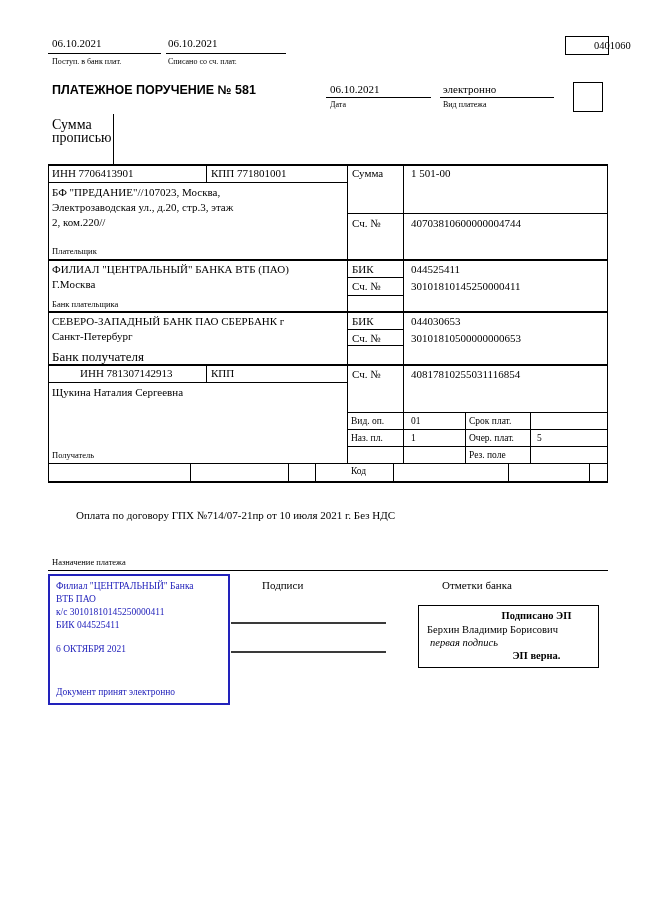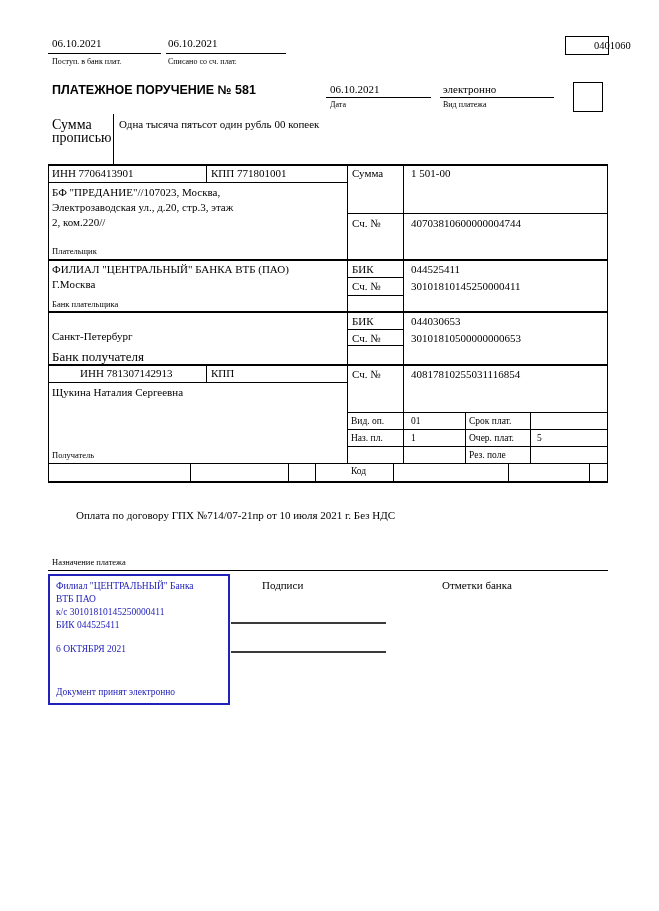--- a/index.html
+++ b/index.html
@@ -40,21 +40,20 @@
   <div class="t" style="left:330px;top:83px;">06.10.2021</div>
   <div class="hl" style="left:326px;top:97px;width:105px;"></div>
   <div class="t sm" style="left:330px;top:100px;">Дата</div>
   <div class="t" style="left:443px;top:83px;">электронно</div>
   <div class="hl" style="left:440px;top:97px;width:114px;"></div>
   <div class="t sm" style="left:443px;top:100px;">Вид платежа</div>
   <div class="box" style="left:573px;top:82px;width:30px;height:30px;border-width:1.5px;"></div>
 
   <div class="vl" style="left:113px;top:114px;height:50px;"></div>
   <div class="t wrap" style="left:52px;top:118px;width:56px;font-size:14px;line-height:13px;">Сумма прописью</div>
-  <div class="t" style="left:119px;top:118px;">Одна тысяча пятьсот один рубль 00 копеек</div>
 
   <div class="hl2" style="left:48px;top:164px;width:560px;"></div>
   <div class="hl" style="left:48px;top:182px;width:300px;"></div>
   <div class="hl" style="left:347px;top:213px;width:261px;"></div>
   <div class="hl2" style="left:48px;top:259px;width:560px;"></div>
   <div class="hl" style="left:347px;top:277px;width:57px;"></div>
   <div class="hl" style="left:347px;top:295px;width:57px;"></div>
   <div class="hl2" style="left:48px;top:311px;width:560px;"></div>
   <div class="hl" style="left:347px;top:329px;width:57px;"></div>
   <div class="hl" style="left:347px;top:345px;width:57px;"></div>
@@ -93,20 +92,21 @@
   <div class="t sm" style="left:52px;top:247px;font-size:8.5px;">Плательщик</div>
 
   <div class="t" style="left:52px;top:263px;">ФИЛИАЛ "ЦЕНТРАЛЬНЫЙ" БАНКА ВТБ (ПАО)</div>
   <div class="t" style="left:52px;top:278px;">Г.Москва</div>
   <div class="t" style="left:352px;top:263px;">БИК</div>
   <div class="t" style="left:411px;top:263px;">044525411</div>
   <div class="t" style="left:352px;top:280px;">Сч. №</div>
   <div class="t" style="left:411px;top:280px;">30101810145250000411</div>
   <div class="t sm" style="left:52px;top:300px;font-size:8.5px;">Банк плательщика</div>
 
+  <div class="t" style="left:52px;top:315px;">СЕВЕРО-ЗАПАДНЫЙ БАНК ПАО СБЕРБАНК г</div>
   <div class="t" style="left:52px;top:330px;font-family:Liberation Serif, serif;">Санкт-Петербург</div>
   <div class="t" style="left:352px;top:315px;">БИК</div>
   <div class="t" style="left:411px;top:315px;">044030653</div>
   <div class="t" style="left:352px;top:332px;">Сч. №</div>
   <div class="t" style="left:411px;top:332px;">30101810500000000653</div>
   <div class="t sm" style="left:52px;top:352px;font-size:13px;">Банк получателя</div>
 
   <div class="t" style="left:52px;top:367px;margin-left:28px;">ИНН 781307142913</div>
   <div class="t" style="left:211px;top:367px;">КПП</div>
   <div class="t" style="left:352px;top:368px;">Сч. №</div>
@@ -136,14 +136,20 @@
     <div class="t blue tiny" style="left:6px;top:18px;">ВТБ ПАО</div>
     <div class="t blue tiny" style="left:6px;top:31px;">к/с 30101810145250000411</div>
     <div class="t blue tiny" style="left:6px;top:44px;">БИК 044525411</div>
     <div class="t blue tiny" style="left:6px;top:68px;">6 ОКТЯБРЯ 2021</div>
     <div class="t blue tiny" style="left:6px;top:111px;">Документ принят электронно</div>
   </div>
 
   <div class="sig" style="left:231px;top:622px;width:155px;"></div>
   <div class="sig" style="left:231px;top:651px;width:155px;"></div>
 
+  <div class="box" style="left:418px;top:605px;width:181px;height:63px;border-width:1.5px;">
+    <div class="t b ctr" style="left:0;top:4px;width:100%;font-size:10.5px;">Подписано ЭП</div>
+    <div class="t" style="left:8px;top:18px;font-size:10.5px;">Берхин Владимир Борисович</div>
+    <div class="t i" style="left:11px;top:31px;font-size:10.5px;">первая подпись</div>
+    <div class="t b ctr" style="left:0;top:44px;width:100%;font-size:10.5px;">ЭП верна.</div>
+  </div>
 
 </div>
 
 </body></html>

